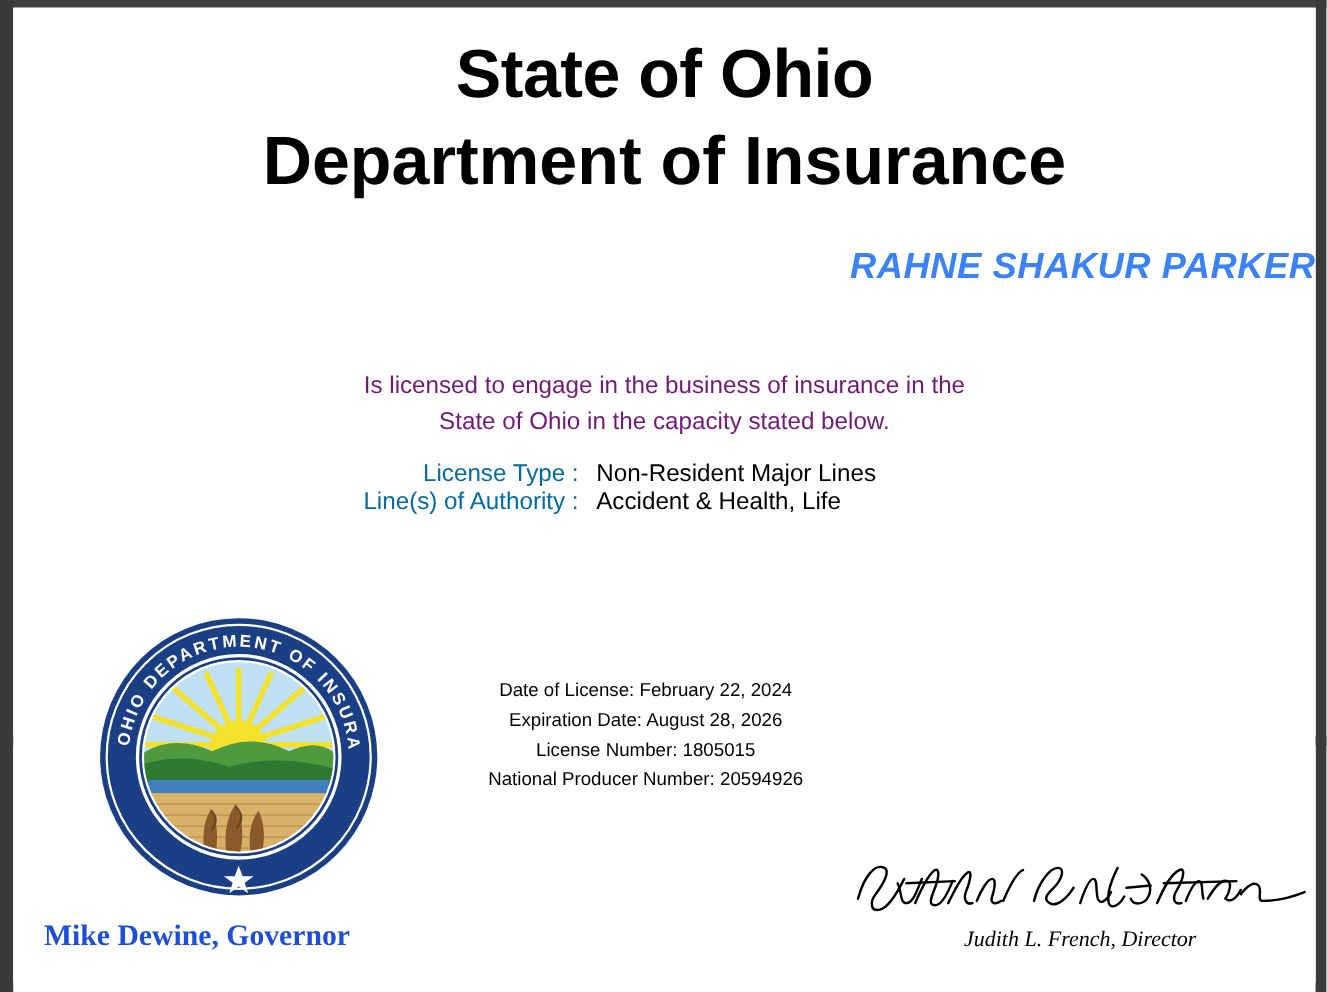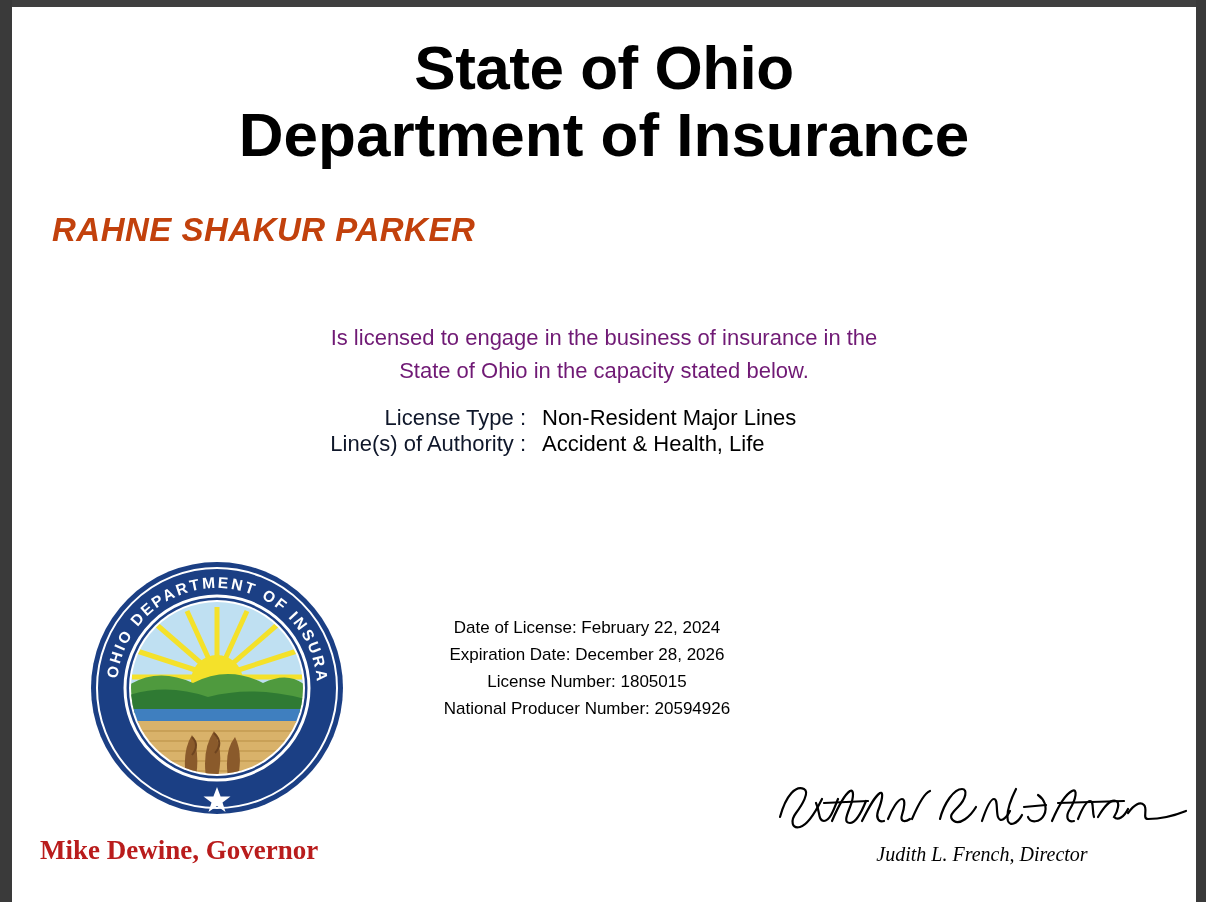--- a/index.html
+++ b/index.html
@@ -60,28 +60,28 @@
     color: #000;
     line-height: 1.08;
     margin-top: 28px;
   }
   .title-line2 {
     text-align: center;
     font-size: 62px;
     font-weight: bold;
     color: #000;
     line-height: 1.08;
-    margin-top: 0px;
+    margin-top: 12px;
   }
   .licensee {
-    text-align: left;
+    text-align: right;
     font-size: 33px;
     font-weight: bold;
     font-style: italic;
-    color: #c2410c;
+    color: #3b82f6;
     margin-top: 42px;
     letter-spacing: 0.5px;
     margin-left: 40px;
   }
   .statement {
     text-align: center;
     font-size: 22px;
     color: #701a75;
     margin-top: 72px;
     line-height: 1.5;
@@ -93,21 +93,21 @@
   .lic-row {
     display: flex;
     flex-direction: row;
     align-items: baseline;
     justify-content: flex-start;
   }
   .lic-label {
     width: 530px;
     text-align: right;
     font-size: 22px;
-    color: #0f172a;
+    color: #0369a1;
     padding-right: 16px;
     box-sizing: border-box;
   }
   .lic-value {
     font-size: 22px;
     color: #000;
     text-align: center;
   }
   .lic-row-2 .lic-label { padding-bottom: 2px; }
   .details {
@@ -128,21 +128,21 @@
     width: 258px;
     height: 258px;
   }
   .governor {
     position: absolute;
     left: 28px;
     top: 828px;
     font-family: "Liberation Serif", serif;
     font-size: 27px;
     font-weight: bold;
-    color: #b91c1c;
+    color: #1d4ed8;
   }
   .signature {
     position: absolute;
     left: 760px;
     top: 770px;
     width: 420px;
     height: 60px;
   }
   .director {
     position: absolute;
@@ -184,21 +184,21 @@
         <div class="lic-value">Non-Resident Major Lines</div>
       </div>
       <div class="lic-row lic-row-2">
         <div class="lic-label">Line(s) of Authority :</div>
         <div class="lic-value">Accident &amp; Health, Life</div>
       </div>
     </div>
 
     <div class="details">
       <div>Date of License: February 22, 2024</div>
-      <div>Expiration Date: December 28, 2026</div>
+      <div>Expiration Date: August 28, 2026</div>
       <div>License Number: 1805015</div>
       <div>National Producer Number: 20594926</div>
     </div>
 
     <div class="seal">
       <svg width="258" height="258" viewBox="0 0 258 258" xmlns="http://www.w3.org/2000/svg">
         <defs>
           <path id="ringpath" d="M 129,129 m -100,0 a 100,100 0 1,1 200,0" fill="none"></path>
           <clipPath id="innerclip">
             <circle cx="129" cy="129" r="86"></circle>

